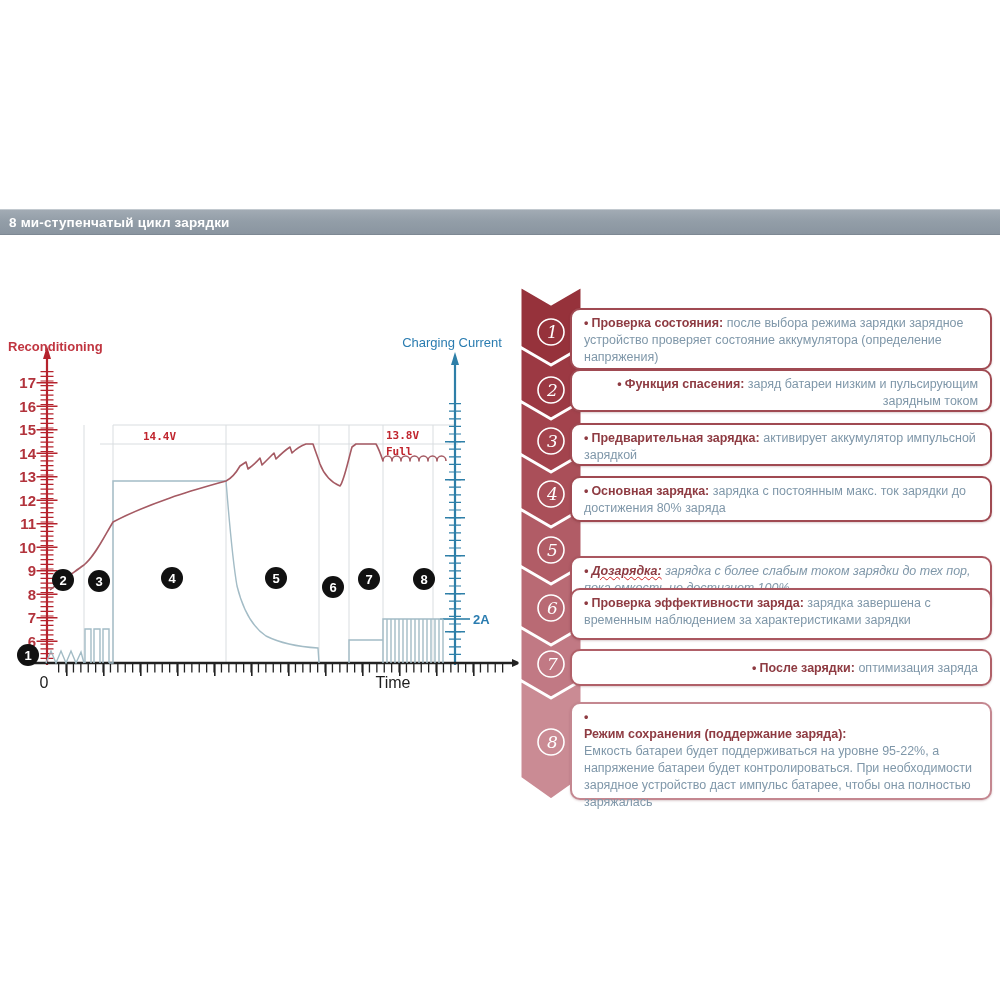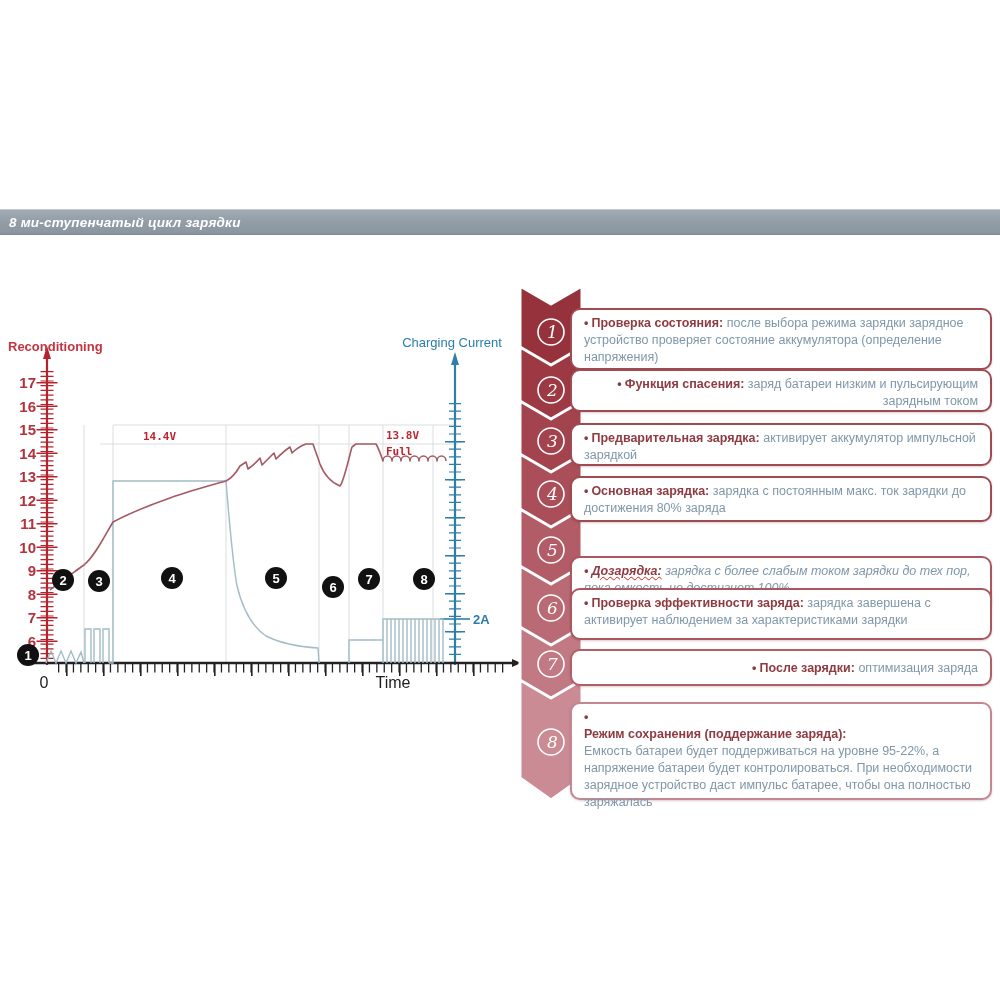--- a/index.html
+++ b/index.html
@@ -3,21 +3,21 @@
 <meta charset="utf-8">
 <style>
   html,body{margin:0;padding:0;background:#fff;}
   #page{position:relative;width:1000px;height:1000px;background:#fff;overflow:hidden;
         font-family:"Liberation Sans",sans-serif;}
   
   #header-bar{position:absolute;left:0;top:209px;width:1000px;height:24px;
     background:linear-gradient(to bottom,#a2abb4 0%,#939ea8 45%,#8a95a0 100%);
     border-top:1px solid #c2c9cf;border-bottom:1px solid #7d8893;
     display:flex;align-items:center;}
-  #header-bar .title{color:#ffffff;font-size:13.5px;font-weight:bold;font-style:italic;
+  #header-bar .title{color:#ffffff;font-size:13.5px;font-weight:bold;
     padding-left:9px;letter-spacing:.2px;}
   
   #chart-wrap{position:absolute;left:0;top:325px;width:525px;height:380px;}
   
   #steps-panel{position:absolute;left:0;top:0;width:1000px;height:1000px;}
   .step-box{position:absolute;left:570px;width:422px;background:#fff;
     border:2px solid #a04a52;border-radius:10px;box-sizing:border-box;
     padding:5px 12px 4px 12px;font-size:12.5px;line-height:1.36;color:#7f97a9;
     box-shadow:0 1px 2px rgba(120,60,66,.25);margin-top:12px;}
   .step-box .bullet{color:#8e3b42;font-weight:bold;margin-right:3px;}
@@ -213,21 +213,21 @@
     <div class="step-box" id="box-3">
       <span class="bullet">•</span><span class="step-title">Предварительная зарядка:</span> <span class="step-body">активирует аккумулятор импульсной зарядкой</span>
     </div>
     <div class="step-box" id="box-4">
       <span class="bullet">•</span><span class="step-title">Основная зарядка:</span> <span class="step-body">зарядка с постоянным макс. ток зарядки до достижения 80% заряда</span>
     </div>
     <div class="step-box" id="box-5">
       <span class="bullet">•</span><span class="step-title">Дозарядка:</span> <span class="step-body">зарядка с более слабым током зарядки до тех пор, пока емкость не достигнет 100%</span>
     </div>
     <div class="step-box" id="box-6">
-      <span class="bullet">•</span><span class="step-title">Проверка эффективности заряда:</span> <span class="step-body">зарядка завершена с активирует наблюдением за характеристиками зарядки</span>
+      <span class="bullet">•</span><span class="step-title">Проверка эффективности заряда:</span> <span class="step-body">зарядка завершена с временным наблюдением за характеристиками зарядки</span>
     </div>
     <div class="step-box" id="box-7">
       <div><span class="bullet">•</span><span class="step-title">После зарядки:</span> <span class="step-body">оптимизация заряда</span></div>
     </div>
     <div class="step-box" id="box-8">
       <span class="bullet">•</span><span class="step-title">Режим сохранения (поддержание заряда):</span><span class="step-body">Емкость батареи будет поддерживаться на уровне 95-22%, а напряжение батареи будет контролироваться. При необходимости зарядное устройство даст импульс батарее, чтобы она полностью заряжалась</span>
     </div>
 
   </div>
 </div>

